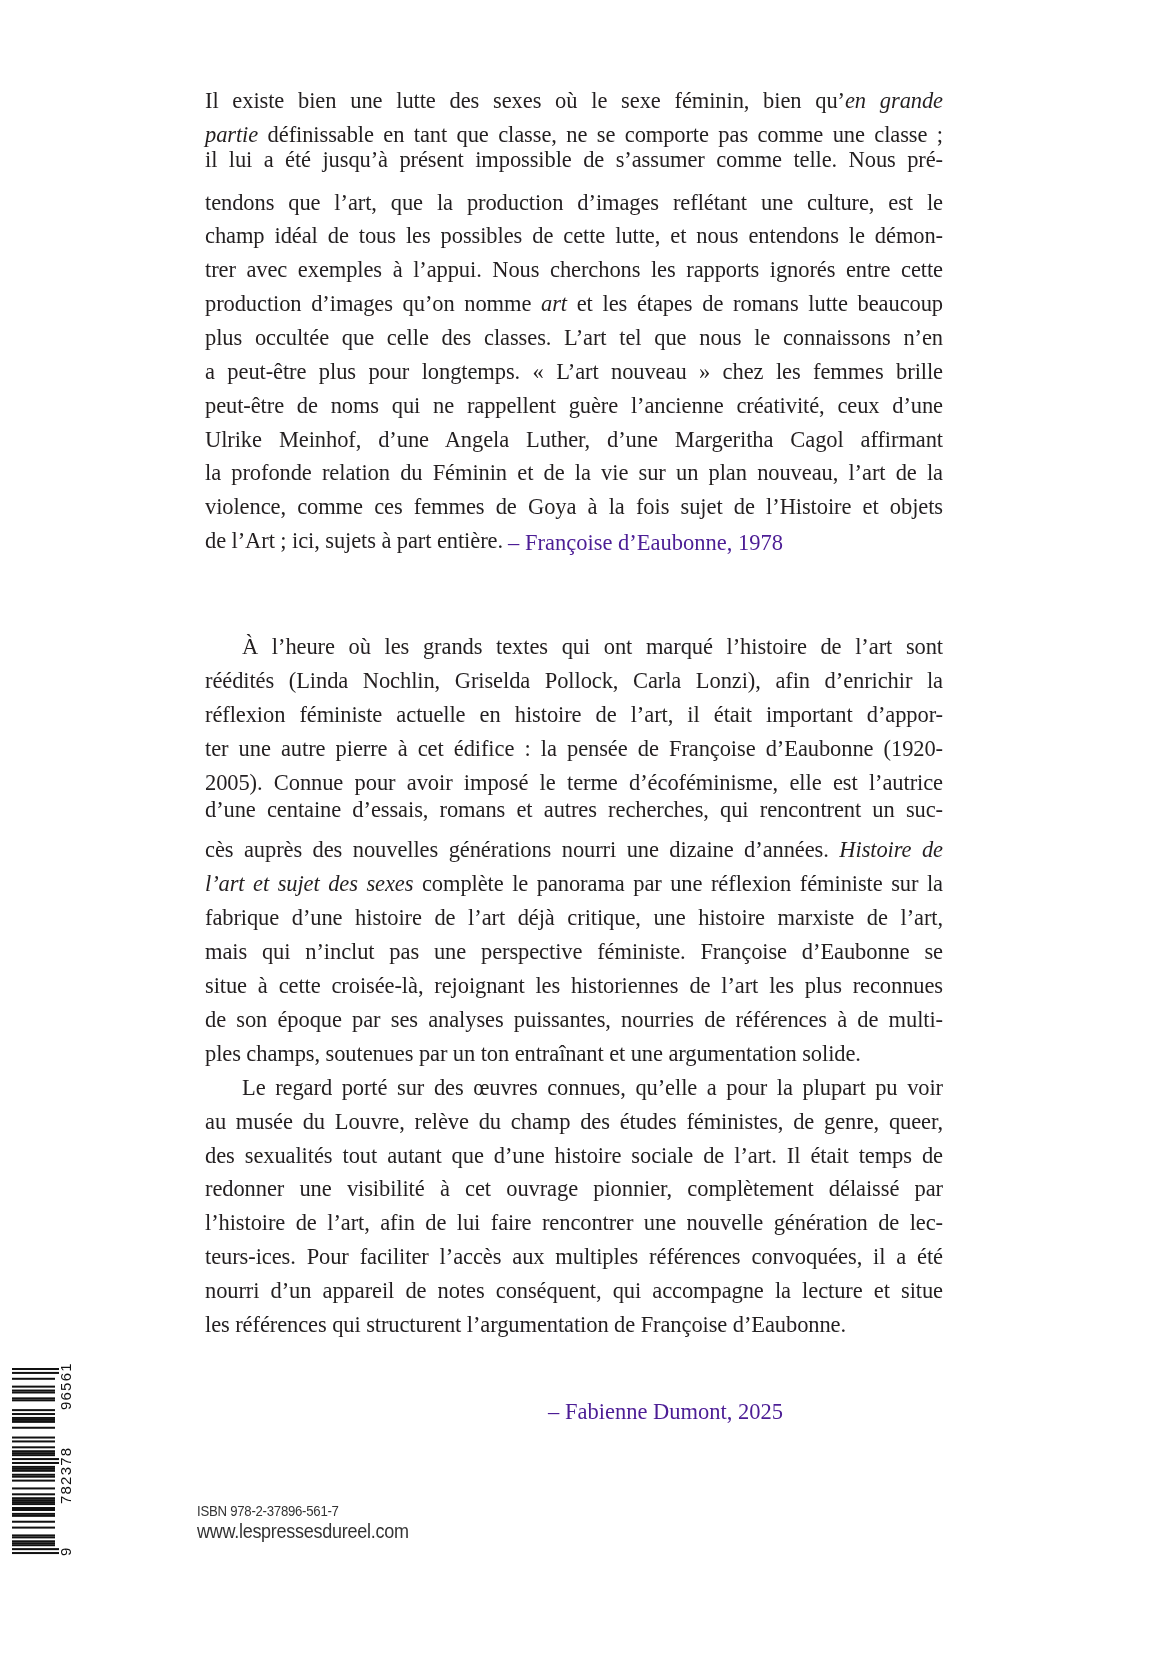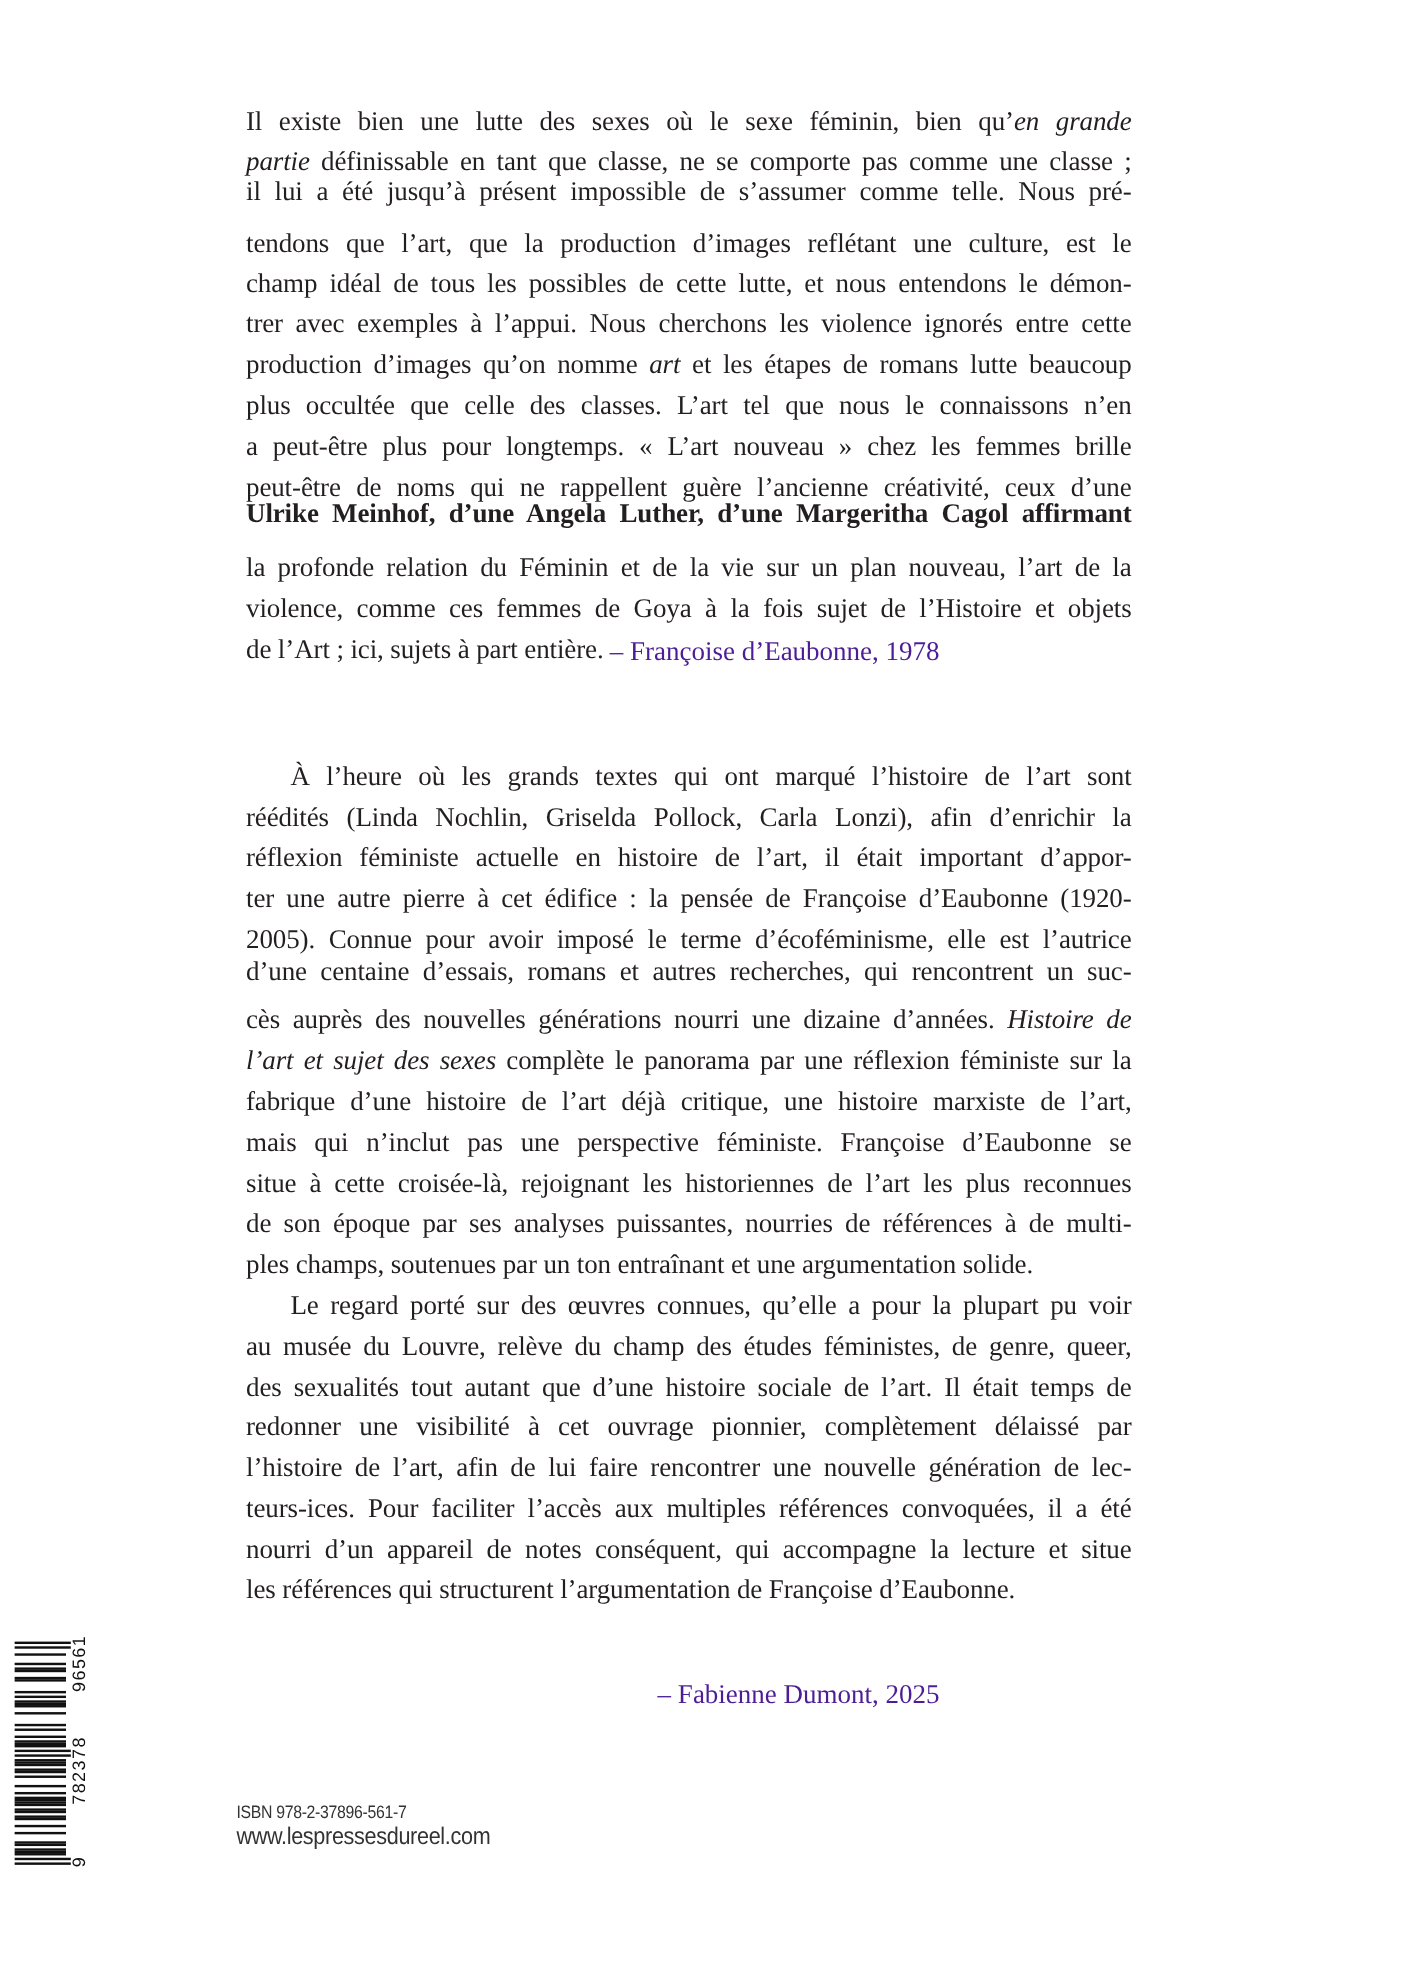--- a/index.html
+++ b/index.html
@@ -47,26 +47,26 @@
 </head>
 <body>
 
 <div class="page">
   <div id="section1">
       <div class="line" style="top: 86px;"><span>Il existe bien une lutte des sexes où le sexe féminin, bien qu’</span><i>en grande</i></div>
       <div class="line" style="top: 119.85px;"><i>partie</i><span> définissable en tant que classe, ne se comporte pas comme une classe ;</span></div>
       <div class="line" style="top: 145px;"><span>il lui a été jusqu’à présent impossible de s’assumer comme telle. Nous pré-</span></div>
       <div class="line" style="top: 187.55px;"><span>tendons que l’art, que la production d’images reflétant une culture, est le</span></div>
       <div class="line" style="top: 221.4px;"><span>champ idéal de tous les possibles de cette lutte, et nous entendons le démon-</span></div>
-      <div class="line" style="top: 255.25px;"><span>trer avec exemples à l’appui. Nous cherchons les violence ignorés entre cette</span></div>
+      <div class="line" style="top: 255.25px;"><span>trer avec exemples à l’appui. Nous cherchons les rapports ignorés entre cette</span></div>
       <div class="line" style="top: 289.1px;"><span>production d’images qu’on nomme </span><i>art</i><span> et les étapes de romans lutte beaucoup</span></div>
       <div class="line" style="top: 322.95px;"><span>plus occultée que celle des classes. L’art tel que nous le connaissons n’en</span></div>
       <div class="line" style="top: 356.8px;"><span>a peut-être plus pour longtemps. « L’art nouveau » chez les femmes brille</span></div>
       <div class="line" style="top: 390.65px;"><span>peut-être de noms qui ne rappellent guère l’ancienne créativité, ceux d’une</span></div>
-      <div class="line" style="top: 413px; font-weight: bold;"><span>Ulrike Meinhof, d’une Angela Luther, d’une Margeritha Cagol affirmant</span></div>
+      <div class="line" style="top: 425px;"><span>Ulrike Meinhof, d’une Angela Luther, d’une Margeritha Cagol affirmant</span></div>
       <div class="line" style="top: 458.35px;"><span>la profonde relation du Féminin et de la vie sur un plan nouveau, l’art de la</span></div>
       <div class="line" style="top: 492.2px;"><span>violence, comme ces femmes de Goya à la fois sujet de l’Histoire et objets</span></div>
       <div class="line last" style="top: 526.05px;"><span>de l’Art ; ici, sujets à part entière.</span></div>
     </div>
   <div class="attr" style="top:528px">– Françoise d’Eaubonne, 1978</div>
 
   <div id="section2">
       <div class="line indent" style="top: 632px;"><span>À l’heure où les grands textes qui ont marqué l’histoire de l’art sont</span></div>
       <div class="line" style="top: 665.9px;"><span>réédités (Linda Nochlin, Griselda Pollock, Carla Lonzi), afin d’enrichir la</span></div>
       <div class="line" style="top: 699.8px;"><span>réflexion féministe actuelle en histoire de l’art, il était important d’appor-</span></div>

